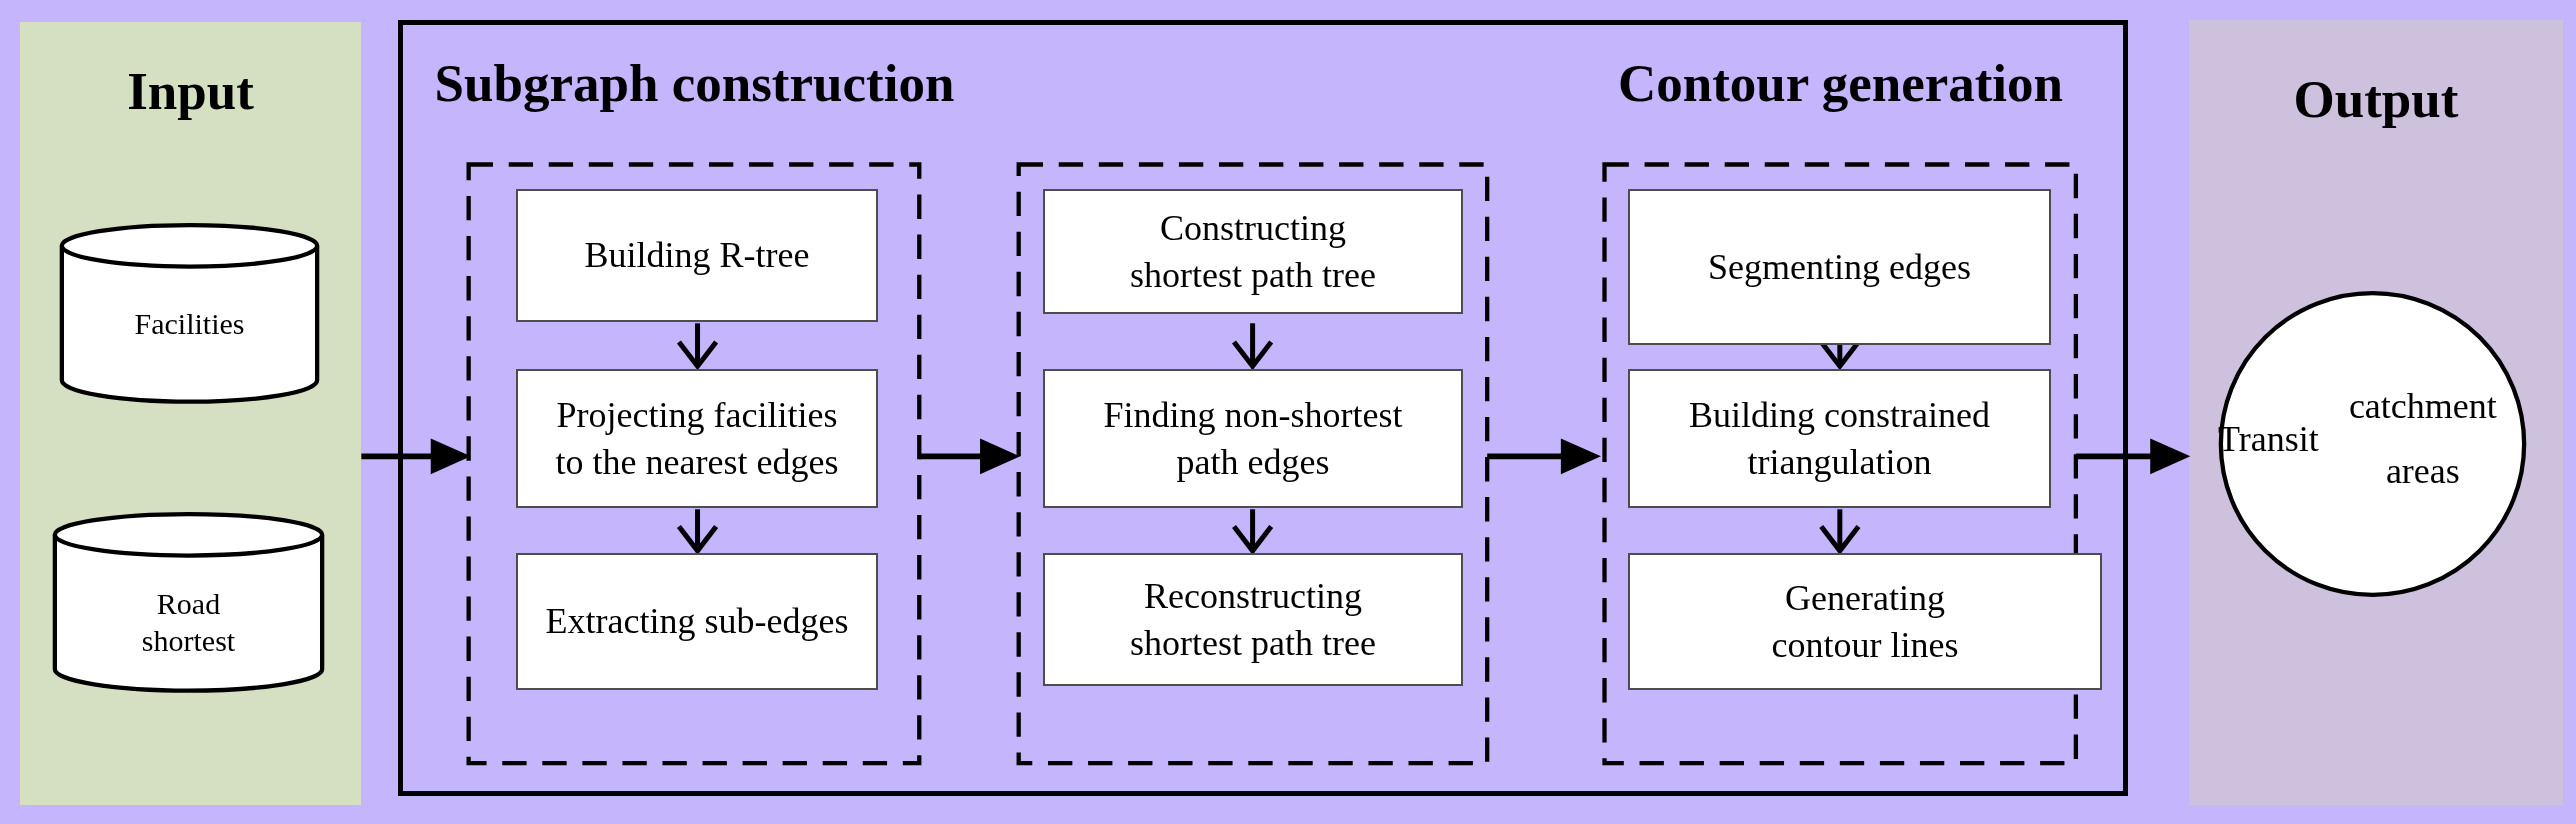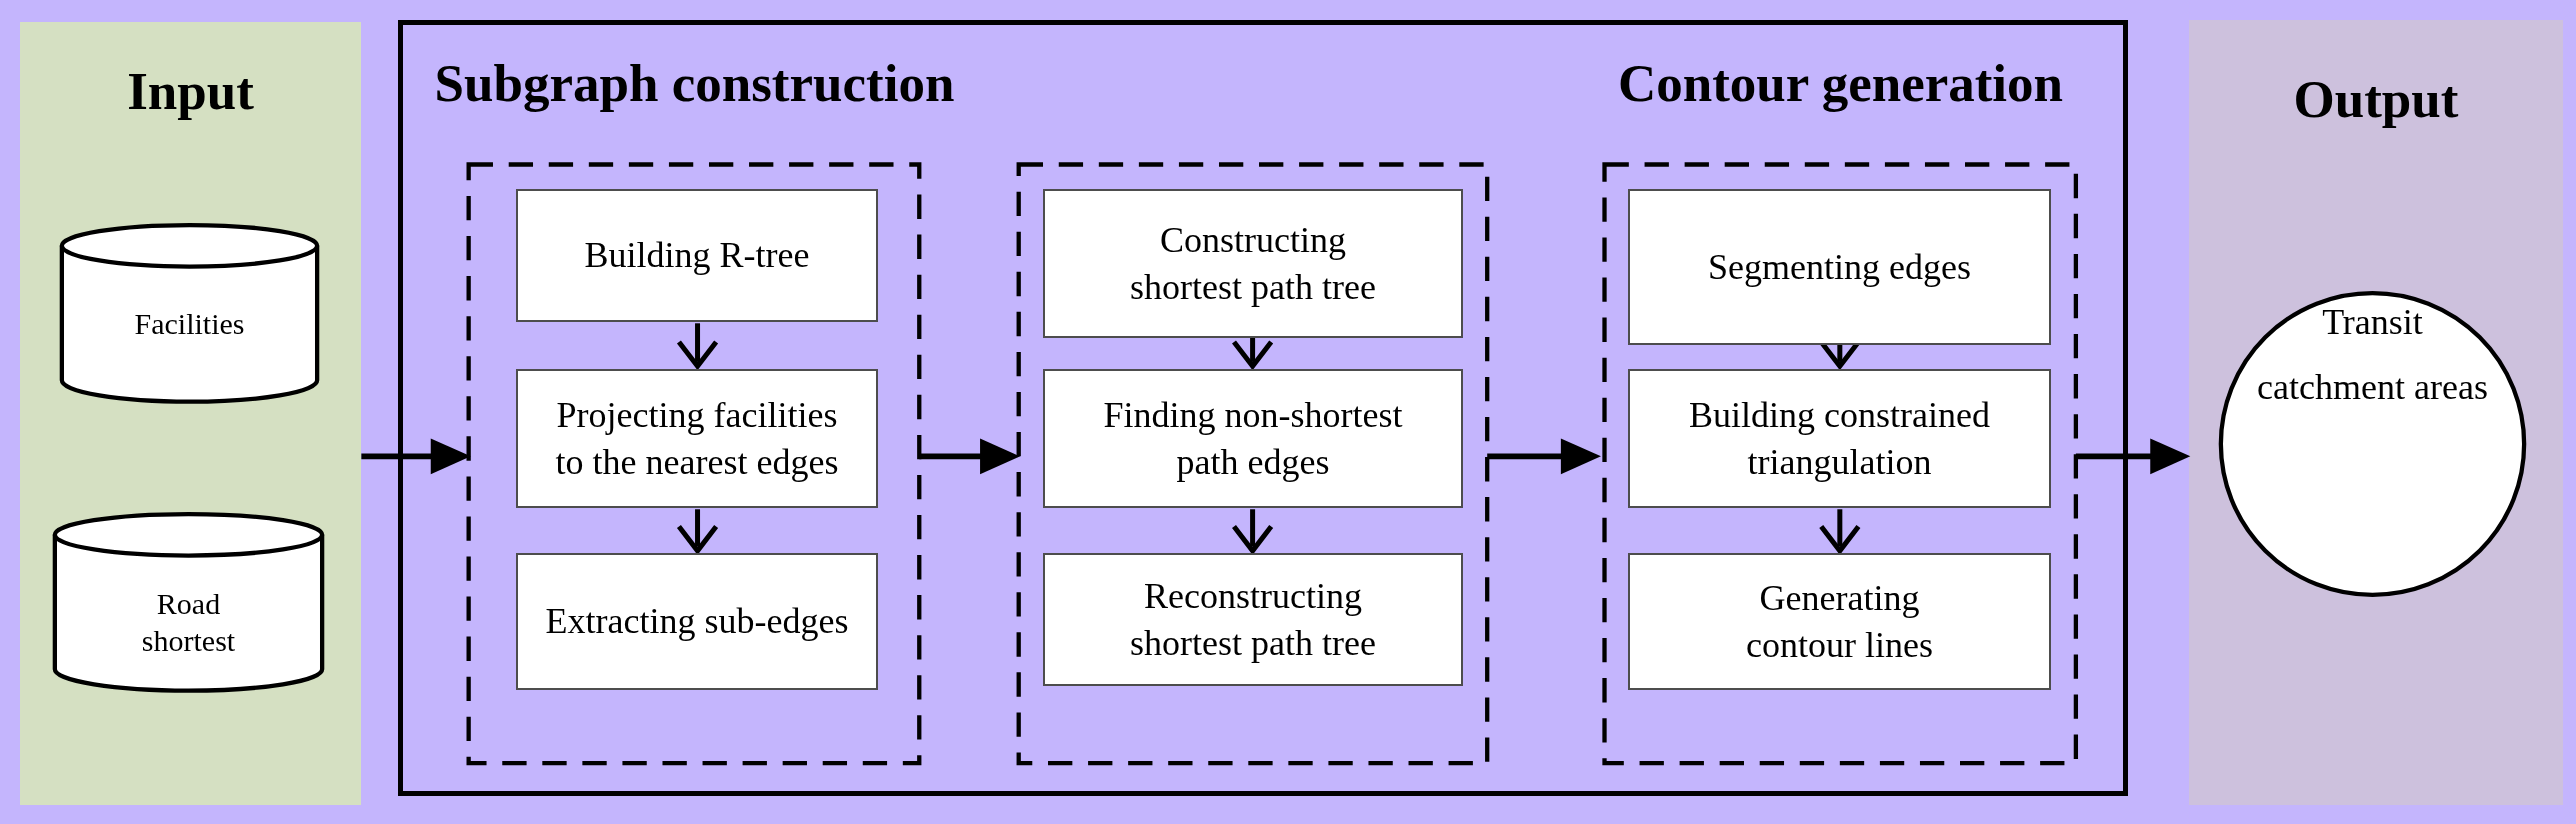--- a/index.html
+++ b/index.html
@@ -39,21 +39,21 @@
     position:absolute;left:0;top:0;width:100%;height:100%;
     display:flex;flex-direction:column;align-items:center;justify-content:center;
     font-size:30px;line-height:1.25;text-align:center;
   }
   .cyl-label.fac{padding-top:21.5px;box-sizing:border-box;}
   .cyl-label.road{padding-top:40px;box-sizing:border-box;}
   .result-ellipse{position:absolute;left:2218px;top:290px;width:309px;height:308px;}
   .result-ellipse svg{position:absolute;left:0;top:0;}
   .result-label{
     position:absolute;left:0;top:0;width:100%;height:100%;
-    display:flex;flex-direction:column;align-items:center;justify-content:flex-start;
+    display:flex;flex-direction:row;align-items:center;justify-content:flex-end;
     font-size:36px;line-height:1.8;text-align:center;padding-bottom:10px;box-sizing:border-box;
   }
 </style>
 </head>
 <body>
 
 <div class="canvas">
 
   <div class="panel input">
     <div class="panel-title">Input</div>
@@ -146,41 +146,41 @@
     <div>Building R-tree</div>
   </div>
   <div class="step-box" style="left:516px;top:369px;width:362px;height:139px;">
     <div>Projecting facilities</div>
     <div>to the nearest edges</div>
   </div>
   <div class="step-box" style="left:516px;top:553px;width:362px;height:137px;">
     <div>Extracting sub-edges</div>
   </div>
 
-  <div class="step-box" style="left:1043px;top:189px;width:420px;height:149px;">
+  <div class="step-box" style="left:1043px;top:189px;width:420px;height:125px;">
     <div>Constructing</div>
     <div>shortest path tree</div>
   </div>
   <div class="step-box" style="left:1043px;top:369px;width:420px;height:139px;">
     <div>Finding non-shortest</div>
     <div>path edges</div>
   </div>
   <div class="step-box" style="left:1043px;top:553px;width:420px;height:133px;">
     <div>Reconstructing</div>
     <div>shortest path tree</div>
   </div>
 
   <div class="step-box" style="left:1628px;top:189px;width:423px;height:156px;">
     <div>Segmenting edges</div>
   </div>
   <div class="step-box" style="left:1628px;top:369px;width:423px;height:139px;">
     <div>Building constrained</div>
     <div>triangulation</div>
   </div>
-  <div class="step-box" style="left:1628px;top:553px;width:423px;height:137px;">
+  <div class="step-box" style="left:1628px;top:553px;width:474px;height:137px;">
     <div>Generating</div>
     <div>contour lines</div>
   </div>
 
   <div class="result-ellipse">
     <svg width="309" height="308" viewBox="0 0 432 430">
       <ellipse cx="216" cy="215" rx="212" ry="211" fill="#ffffff" stroke="#000" stroke-width="6"></ellipse>
     </svg>
     <div class="result-label">
       <div>Transit</div>

